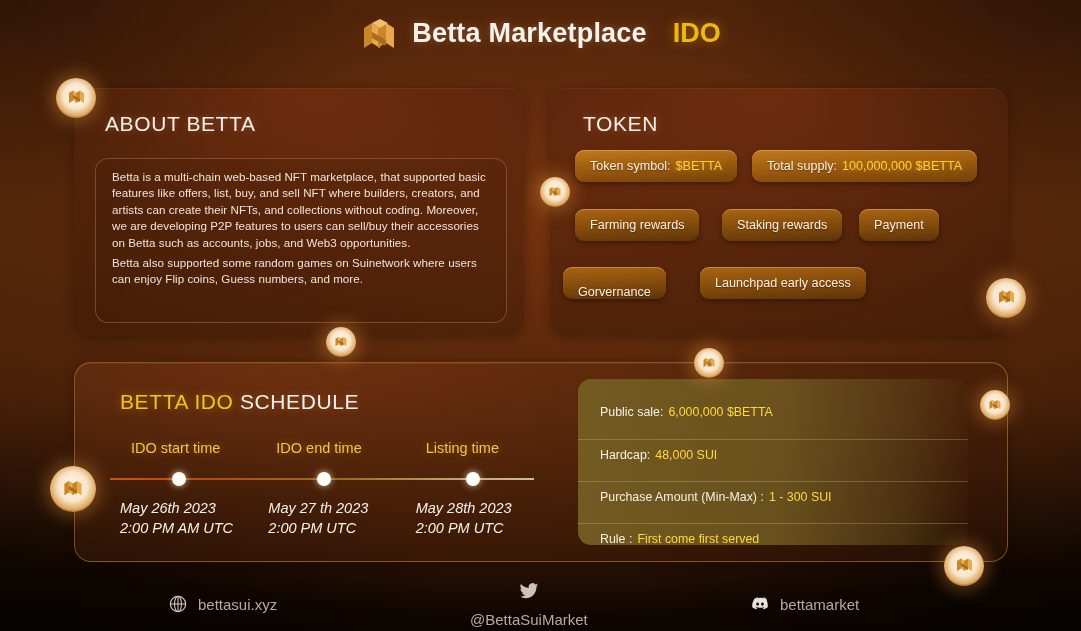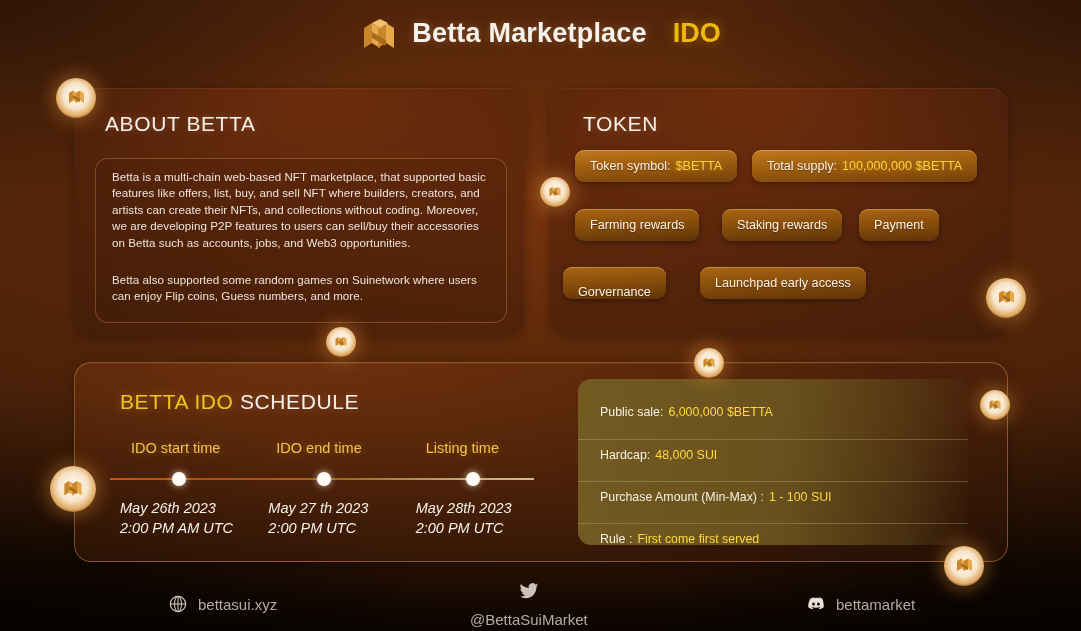--- a/index.html
+++ b/index.html
@@ -97,21 +97,21 @@
     border-radius: 13px;
     padding: 10px 14px 10px 16px;
     background: rgba(62,25,8,0.18);
   }
   #about-box p {
     color: #efe4da;
     font-size: 11.6px;
     line-height: 16.4px;
     letter-spacing: 0.05px;
   }
-  #about-box p + p { margin-top: 21px; }
+  #about-box p + p { margin-top: 4px; }
 
   
   .pill {
     position: absolute;
     display: inline-flex;
     align-items: center;
     height: 32px;
     padding: 0 15px;
     border-radius: 9px;
     font-size: 12.6px;
@@ -229,21 +229,21 @@
   }
   .foot-item {
     display: flex;
     align-items: center;
     gap: 10px;
     color: #b6aaa2;
     font-size: 15px;
   }
   #foot-site     { position: absolute; left: 168px; }
   #foot-twitter  { position: absolute; left: 470px; flex-direction: column; }
-  #foot-discord  { position: absolute; left: 806px; text-align: center; }
+  #foot-discord  { position: absolute; left: 750px; text-align: center; }
   .foot-icon { width: 20px; height: 20px; display: block; fill: #cdc3bb; }
 
   
   .coin {
     position: absolute;
     width: 40px; height: 40px;
     border-radius: 50%;
     display: flex;
     align-items: center;
     justify-content: center;
@@ -366,21 +366,21 @@
     <div class="info-row">
       <span>Public sale:</span>
       <span class="val">6,000,000 $BETTA</span>
     </div>
     <div class="info-row">
       <span>Hardcap:</span>
       <span class="val">48,000 SUI</span>
     </div>
     <div class="info-row">
       <span>Purchase Amount (Min-Max) :</span>
-      <span class="val">1 - 100 SUI</span>
+      <span class="val">1 - 300 SUI</span>
     </div>
     <div class="info-row">
       <span>Rule :</span>
       <span class="val">First come first served</span>
     </div>
   </div>
 
   <div id="footer">
     <a class="foot-item" id="foot-site">
       <span>

